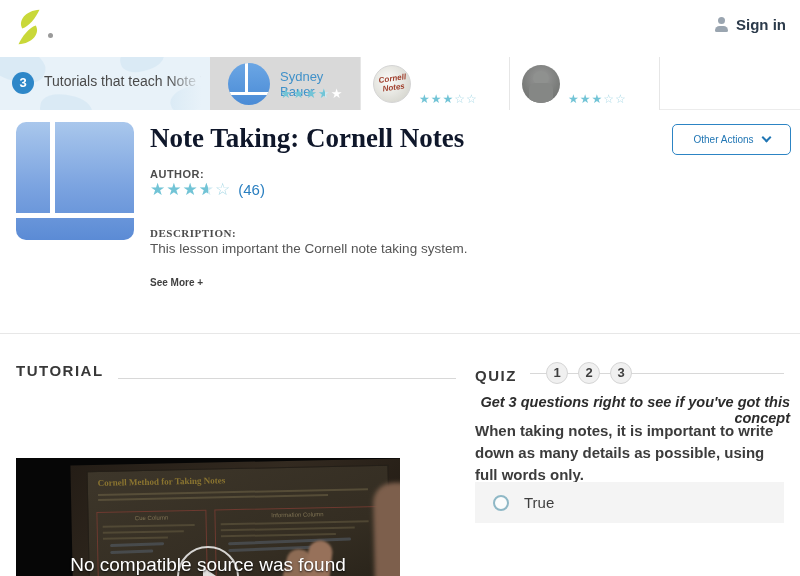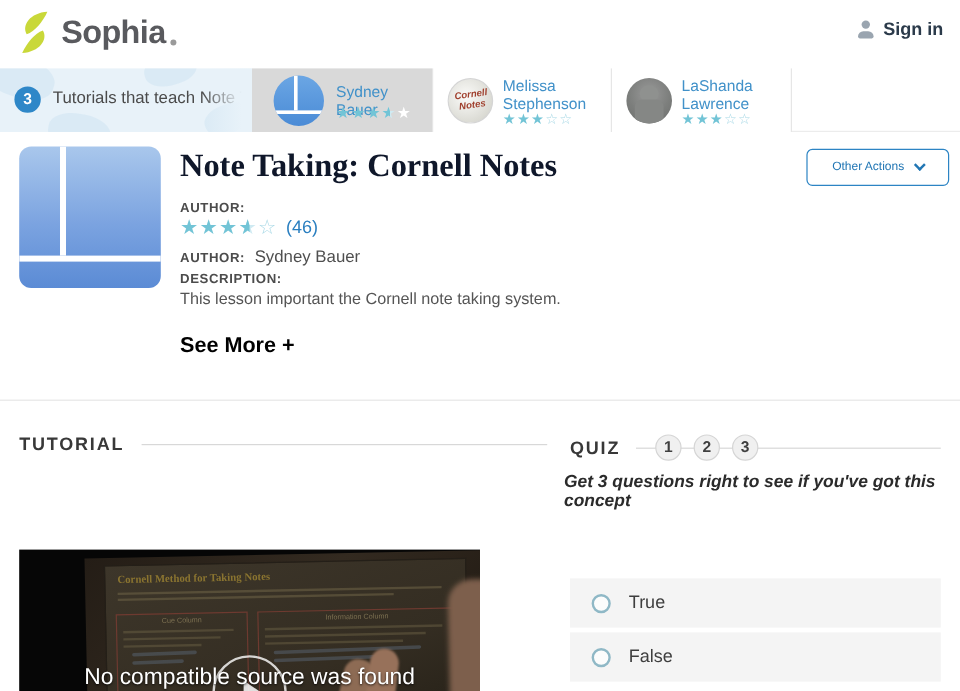--- a/index.html
+++ b/index.html
@@ -65,41 +65,41 @@
   .thumb-v { position:absolute; left:34px; top:0; width:5px; height:91px; background:#fff; }
   .thumb-h { position:absolute; left:0; top:91px; width:118px; height:5px; background:#fff; }
   .lesson-title { position:absolute; left:150px; top:123px; font-family:"Liberation Serif", serif; font-size:27px; color:#0f172a; }
   .meta-label { font-size:11px; font-weight:bold; color:#4c4c4c; letter-spacing:.5px; }
   .rating-label { position:absolute; left:150px; top:168px; }
   .rating-row { position:absolute; left:150px; top:181px; display:flex; align-items:center; gap:7px; }
   .rating-row .stars { font-size:17px; }
   .rating-count { font-size:15px; color:#2a7fc0; cursor:pointer; }
   .author-row { position:absolute; left:150px; top:205px; font-size:14px; color:#4f4f4f; }
   .author-row .meta-label { font-size:11px; margin-right:8px; }
-  .desc-label { position:absolute; left:150px; top:227px; }
+  .desc-label { position:absolute; left:150px; top:227px;font-family:Liberation Serif, serif; }
   .desc-text { position:absolute; left:150px; top:241px; width:600px; font-size:13.5px; color:#555; }
-  .see-more { position:absolute; left:150px; top:277px; font-size:18px; font-weight:bold; color:#000000; cursor:pointer; }
+  .see-more { position:absolute; left:150px; top:277px; font-size:10px; font-weight:bold; color:#404040; cursor:pointer; }
   .other-actions { position:absolute; left:672px; top:124px; width:119px; height:31px; border:1px solid #2c84c4; border-radius:5px; background:#fff; display:flex; align-items:center; justify-content:center; gap:9px; cursor:pointer; }
   .other-actions-label { font-size:10px; color:#2176b4; }
   .chevron-down { width:7px; height:7px; border-right:2px solid #2176b4; border-bottom:2px solid #2176b4; transform:rotate(45deg); margin-top:-4px; }
 
   .section-divider { position:absolute; left:0; top:333px; width:800px; height:1px; background:#e7e7e7; }
 
   
-  .sec-header { position:absolute; display:flex; align-items:center; }
+  .sec-header { position:absolute; display:flex; align-items:flex-end; }
   .sec-label { font-size:15px; font-weight:bold; letter-spacing:1.5px; color:#383838; }
   .sec-line { flex:1; height:1px; background:#d8d8d8; margin-left:14px; }
   .tutorial-header { left:16px; top:362px; width:440px; }
   .quiz-header { left:475px; top:362px; width:309px; height:22px; }
   .quiz-line { position:absolute; left:55px; top:11px; right:0; height:1px; background:#d8d8d8; }
   .quiz-step { position:absolute; top:0; width:22px; height:22px; border-radius:50%; background:#f0f0f0; border:1px solid #d5d5d5; font-size:13px; font-weight:bold; color:#3f3f3f; text-align:center; line-height:20px; }
   .qs1 { left:71px; } .qs2 { left:103px; } .qs3 { left:135px; }
 
   
-  .quiz-tagline { position:absolute; left:470px; top:394px; width:320px; text-align:left; font-size:14.5px; font-weight:bold; font-style:italic; color:#2b2b2b; }
+  .quiz-tagline { position:absolute; left:470px; top:394px; width:320px; text-align:right; font-size:14.5px; font-weight:bold; font-style:italic; color:#2b2b2b; }
   .quiz-question { position:absolute; left:475px; top:420px; width:312px; font-size:15px; font-weight:bold; color:#3c3c3c; line-height:1.45; }
   .quiz-option { position:absolute; left:475px; width:309px; height:41px; background:#f4f4f4; display:flex; align-items:center; padding-left:18px; gap:15px; cursor:pointer; }
   .opt-true { top:482px; } .opt-false { top:527px; }
   .radio { width:16px; height:16px; border:2px solid #8fb8c6; border-radius:50%; background:#fbfcfc; flex:none; }
   .opt-label { font-size:15px; color:#3e3e3e;text-align:center; }
 
   
   .video-heading { position:absolute; left:16px; top:407px; font-size:20px; font-weight:bold; color:#2d2d2d; }
   .video { position:absolute; left:16px; top:458px; width:384px; height:160px; background:#060606; overflow:hidden; }
   .video-photo { position:absolute; left:56px; top:4px; width:332px; height:156px; background:linear-gradient(135deg,#241d16 0%,#332a20 45%,#1a140e 100%); transform:rotate(-1.2deg); }
@@ -124,21 +124,20 @@
 <body>
 
 <div class="page">
 
   <div class="header">
     <div class="logo">
       <svg width="30" height="36" viewBox="0 0 40 48">
         <path d="M34,1 C15,2 5,16 11,26 C20,23 29,12 34,1 Z" fill="#c9d839"></path>
         <path d="M6,47 C25,46 35,32 29,22 C20,25 11,36 6,47 Z" fill="#c9d839"></path>
       </svg>
-      <span class="logo-text">Sophia</span>
       <span class="logo-dot"></span>
     </div>
     <div class="signin">
       <span class="person-icon"></span>
       <span class="signin-label">Sign in</span>
     </div>
   </div>
 
   <div class="picker">
     <div class="picker-left">
@@ -158,47 +157,42 @@
         <div class="cornell-circle-h"></div>
       </div>
       <div class="pc-name">Sydney Bauer</div>
       <div class="pc-stars stars"><span class="star full">★</span><span class="star full">★</span><span class="star full">★</span><span class="star half"><span class="hb">★</span><span class="hf">★</span></span><span class="star empty">★</span></div>
     </div>
 
     <div class="picker-card pc2">
       <div class="pc-avatar">
         <div class="avatar-note-text">Cornell Notes</div>
       </div>
-      <div class="pc-name">Melissa Stephenson</div>
       <div class="pc-stars stars"><span class="star full">★</span><span class="star full">★</span><span class="star full">★</span><span class="star empty">☆</span><span class="star empty">☆</span></div>
     </div>
 
     <div class="picker-card pc3">
       <div class="pc-avatar">
         <div class="portrait-head"></div>
         <div class="portrait-body"></div>
       </div>
-      <div class="pc-name">LaShanda Lawrence</div>
       <div class="pc-stars stars"><span class="star full">★</span><span class="star full">★</span><span class="star full">★</span><span class="star empty">☆</span><span class="star empty">☆</span></div>
     </div>
   </div>
 
   <div class="thumb">
     <div class="thumb-v"></div>
     <div class="thumb-h"></div>
   </div>
   <h1 class="lesson-title">Note Taking: Cornell Notes</h1>
 
   <div class="meta-label rating-label">AUTHOR:</div>
   <div class="rating-row">
     <span class="stars"><span class="star full">★</span><span class="star full">★</span><span class="star full">★</span><span class="star half"><span class="hb">★</span><span class="hf">★</span></span><span class="star empty">☆</span></span>
     <span class="rating-count">(46)</span>
-  </div>
-  <div class="author-row">
-    <span class="meta-label">AUTHOR:</span><span>Sydney Bauer</span>
   </div>
   <div class="meta-label desc-label">DESCRIPTION:</div>
   <div class="desc-text">This lesson important the Cornell note taking system.</div>
   <div class="see-more">See More +</div>
 
   <button class="other-actions">
     <span class="other-actions-label">Other Actions</span>
     <span class="chevron-down"></span>
   </button>
 
@@ -243,23 +237,20 @@
   </div>
 
   <div class="sec-header quiz-header">
     <span class="sec-label">QUIZ</span>
     <div class="quiz-line"></div>
     <div class="quiz-step qs1">1</div>
     <div class="quiz-step qs2">2</div>
     <div class="quiz-step qs3">3</div>
   </div>
   <div class="quiz-tagline">Get 3 questions right to see if you've got this concept</div>
+  <div class="quiz-question">When taking notes, it is important to write down as many details as possible, using full words only.</div>
 
   <div class="quiz-option opt-true">
     <span class="radio"></span>
     <span class="opt-label">True</span>
   </div>
-  <div class="quiz-option opt-false">
-    <span class="radio"></span>
-    <span class="opt-label">False</span>
-  </div>
 
 </div>
 
 </body></html>

